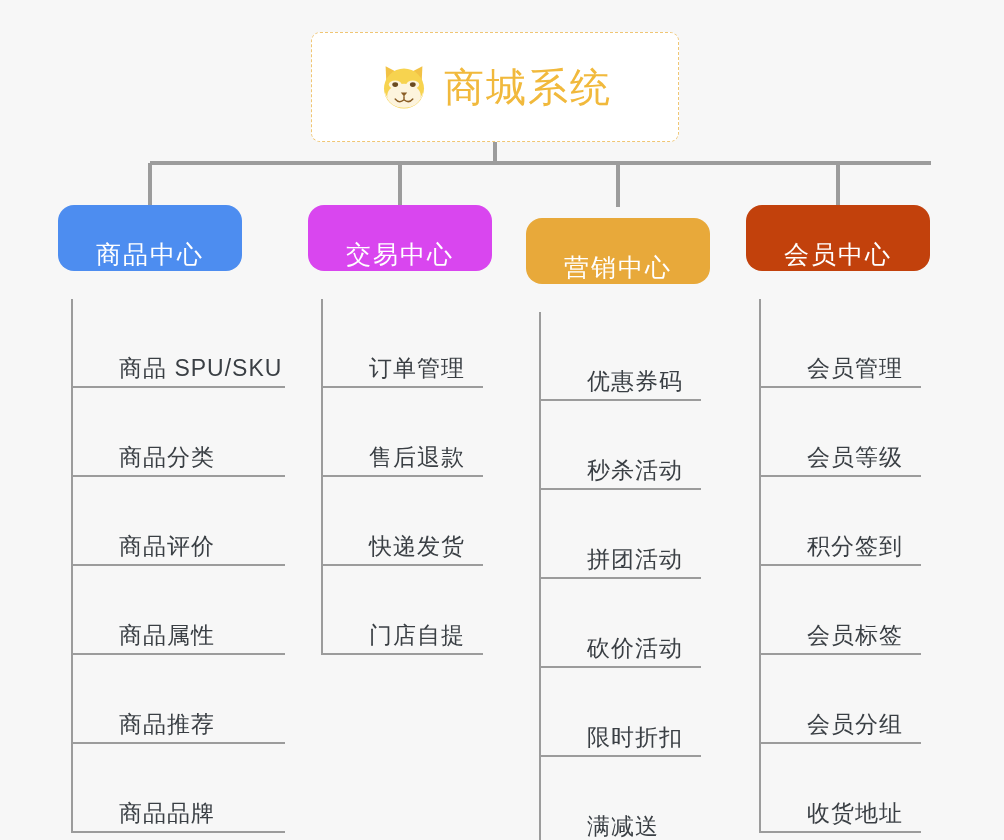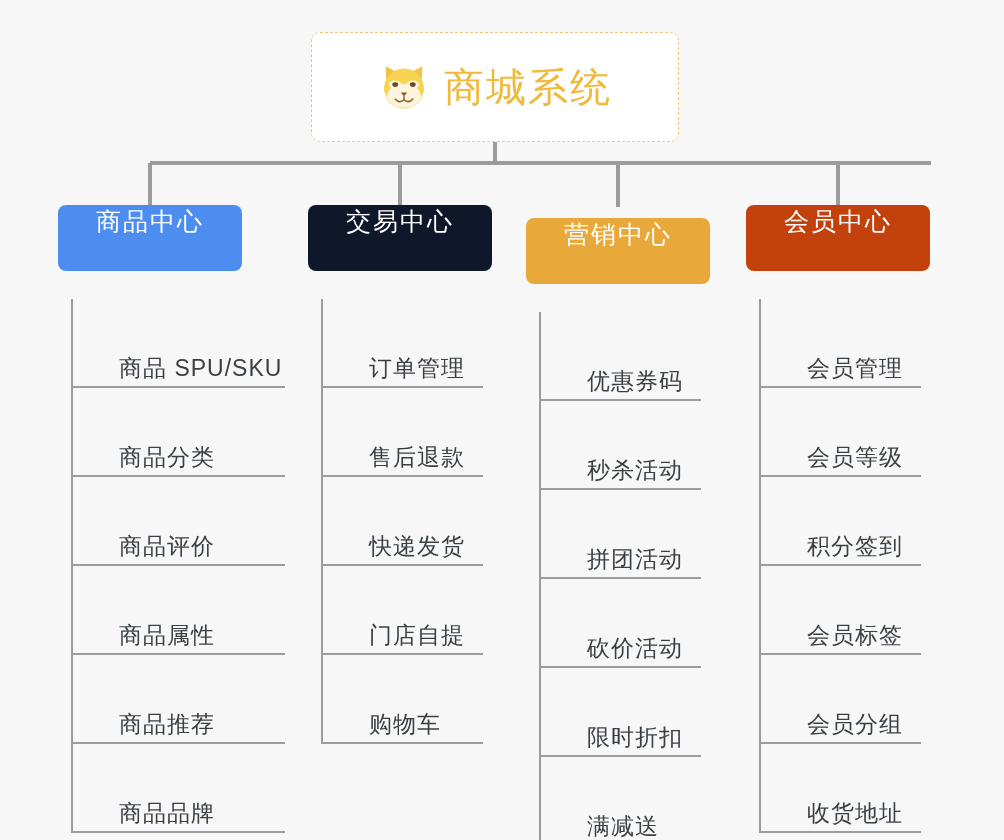--- a/index.html
+++ b/index.html
@@ -64,23 +64,23 @@
   }
 
   
   .branch {
     position: absolute;
     top: 205px;
   }
 
   .branch-header {
     height: 66px;
-    border-radius: 8px;
+    border-radius: 16px;
     display: flex;
-    align-items: flex-start;
+    align-items: flex-end;
     justify-content: center;
     color: #ffffff;
     font-size: 25px;
     letter-spacing: 2px;
     white-space: nowrap;
   }
 
   
   .leaf-list {
     position: relative;
@@ -115,21 +115,21 @@
     position: relative;
     z-index: 2;
   }
 
   
   #branch-0 { left: 58px;  }
   #branch-0 .branch-header { width: 184px; background: #4d8df0; }
   #branch-0 .rule { width: 212px; }
 
   #branch-1 { left: 308px; }
-  #branch-1 .branch-header { width: 184px; background: #0f172a; }
+  #branch-1 .branch-header { width: 184px; background: #d946ef; }
   #branch-1 .rule { width: 160px; }
 
   #branch-2 { left: 526px; }
   #branch-2 .branch-header { width: 184px; background: #e8a93a; margin-top: 13px; }
   #branch-2 .rule { width: 160px; }
 
   #branch-3 { left: 746px; }
   #branch-3 .branch-header { width: 184px; background: #c2410c; }
   #branch-3 .rule { width: 160px; }
 </style>
@@ -219,24 +219,20 @@
         <span class="rule"></span>
       </div>
       <div class="leaf-item">
         <span class="leaf-label">快递发货</span>
         <span class="rule"></span>
       </div>
       <div class="leaf-item">
         <span class="leaf-label">门店自提</span>
         <span class="rule"></span>
       </div>
-      <div class="leaf-item">
-        <span class="leaf-label">购物车</span>
-        <span class="rule"></span>
-      </div>
     </div>
   </div>
 
   <div class="branch" id="branch-2">
     <div class="branch-header">
       <span>营销中心</span>
     </div>
     <div class="leaf-list">
       <div class="leaf-item">
         <span class="leaf-label">优惠券码</span>

